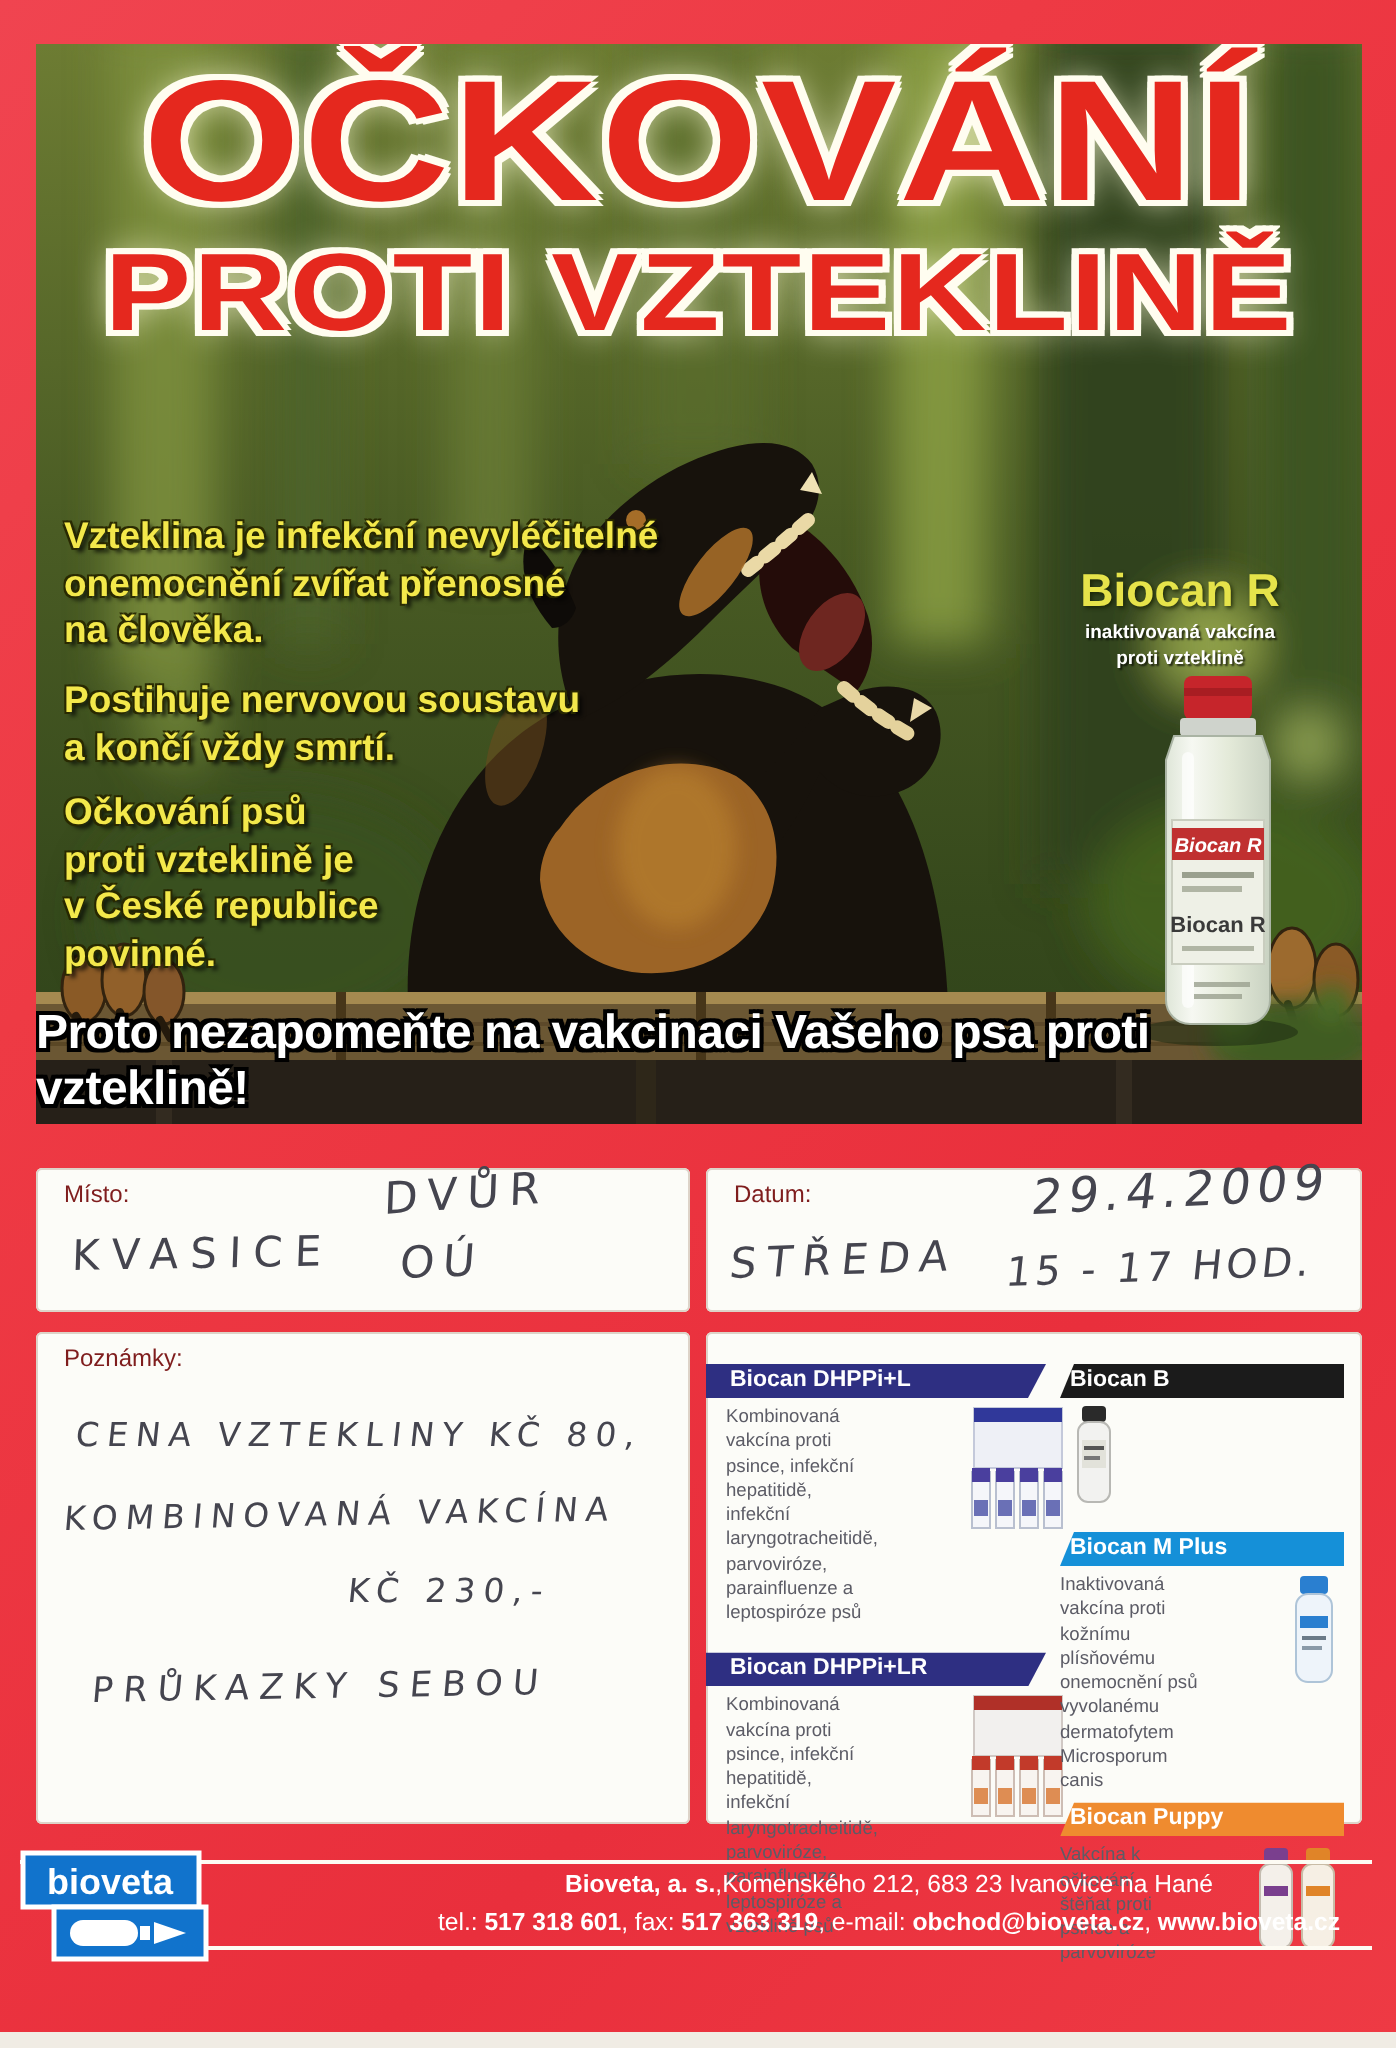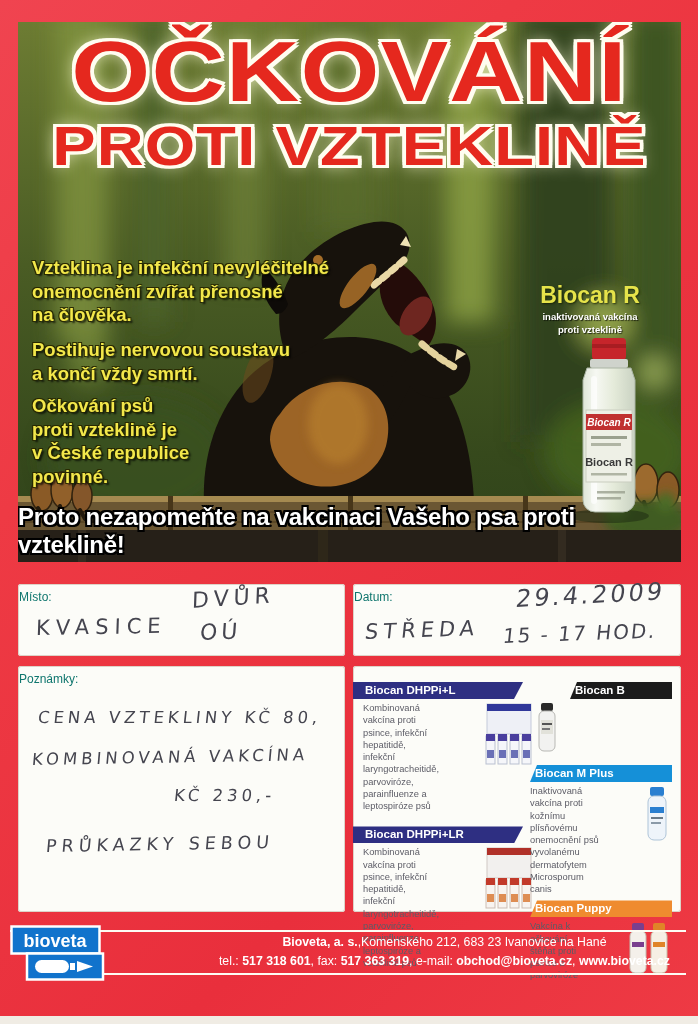--- a/index.html
+++ b/index.html
@@ -29,21 +29,21 @@
   .vialwrap{position:absolute;right:26px;top:314px;}
   .banner{position:absolute;left:0;right:0;bottom:3px;text-align:left;color:#fff;
         font-size:24px;font-weight:bold;letter-spacing:-.3px;
         text-shadow:-2px -2px 0 #000,2px -2px 0 #000,-2px 2px 0 #000,2px 2px 0 #000,0 2px 0 #000,0 -2px 0 #000;}
   
   .wbox{position:absolute;background:#fcfcf8;border-radius:3px;box-shadow:inset 0 0 0 1px #ddd3c8;}
   .box-misto{left:18px;top:584px;width:327px;height:72px;}
   .box-datum{left:353px;top:584px;width:328px;height:72px;}
   .box-pozn{left:18px;top:666px;width:327px;height:246px;}
   .box-bioveta{left:353px;top:666px;width:328px;height:246px;}
-  .flabel{position:absolute;left:1px;top:6px;color:#0f766e;font-size:12px;}
+  .flabel{position:absolute;left:14px;top:6px;color:#7f1d1d;font-size:12px;}
   .hw{position:absolute;font-family:"DejaVu Sans",sans-serif;color:#45454f;transform-origin:left center;}
   
   .bv-inner{position:absolute;inset:0;padding:9px 9px 8px 10px;box-sizing:border-box;}
   .bv-intro{font-size:11.3px;color:#3a3a3a;line-height:1.36;}
   .bv-grid{display:flex;gap:7px;margin-top:7px;}
   .bv-col-l{width:160px;} .bv-col-r{flex:1;}
   .pbar{color:#fff;font-weight:bold;font-size:11.5px;padding:2px 5px 3px;white-space:nowrap;}
   .pbar-l{clip-path:polygon(0 0,100% 0,calc(100% - 9px) 100%,0 100%);margin-left:-10px;padding-left:12px;}
   .pbar-r{clip-path:polygon(7px 0,100% 0,100% 100%,0 100%);}
   .pbody{display:flex;margin-top:3px;gap:40px;}
@@ -286,21 +286,21 @@
                       <rect x="42" y="48" width="7" height="8"></rect>
                   </g>
                 </svg>
               </div>
             </div>
           </div>
         </div>
 
         <div class="bv-col-r">
           <div>
-            <div class="pbar pbar-r" style="background: rgb(27, 27, 27); margin-left: 40px;">Biocan B</div>
+            <div class="pbar pbar-r" style="background: rgb(27, 27, 27);">Biocan B</div>
             <div class="pbody">
               <div class="pphoto">
                 <svg width="30" height="52" viewBox="0 0 30 52">
                   <rect x="9" y="1" width="12" height="8" rx="2" fill="#2a2a2a"></rect>
                   <rect x="7" y="9" width="16" height="40" rx="5" fill="#f2f2f0" stroke="#b8b8b4"></rect>
                   <rect x="9" y="18" width="12" height="14" fill="#e2e2da"></rect>
                   <rect x="10" y="21" width="10" height="2" fill="#555"></rect>
                   <rect x="10" y="26" width="8" height="2" fill="#777"></rect>
                 </svg>
               </div>

